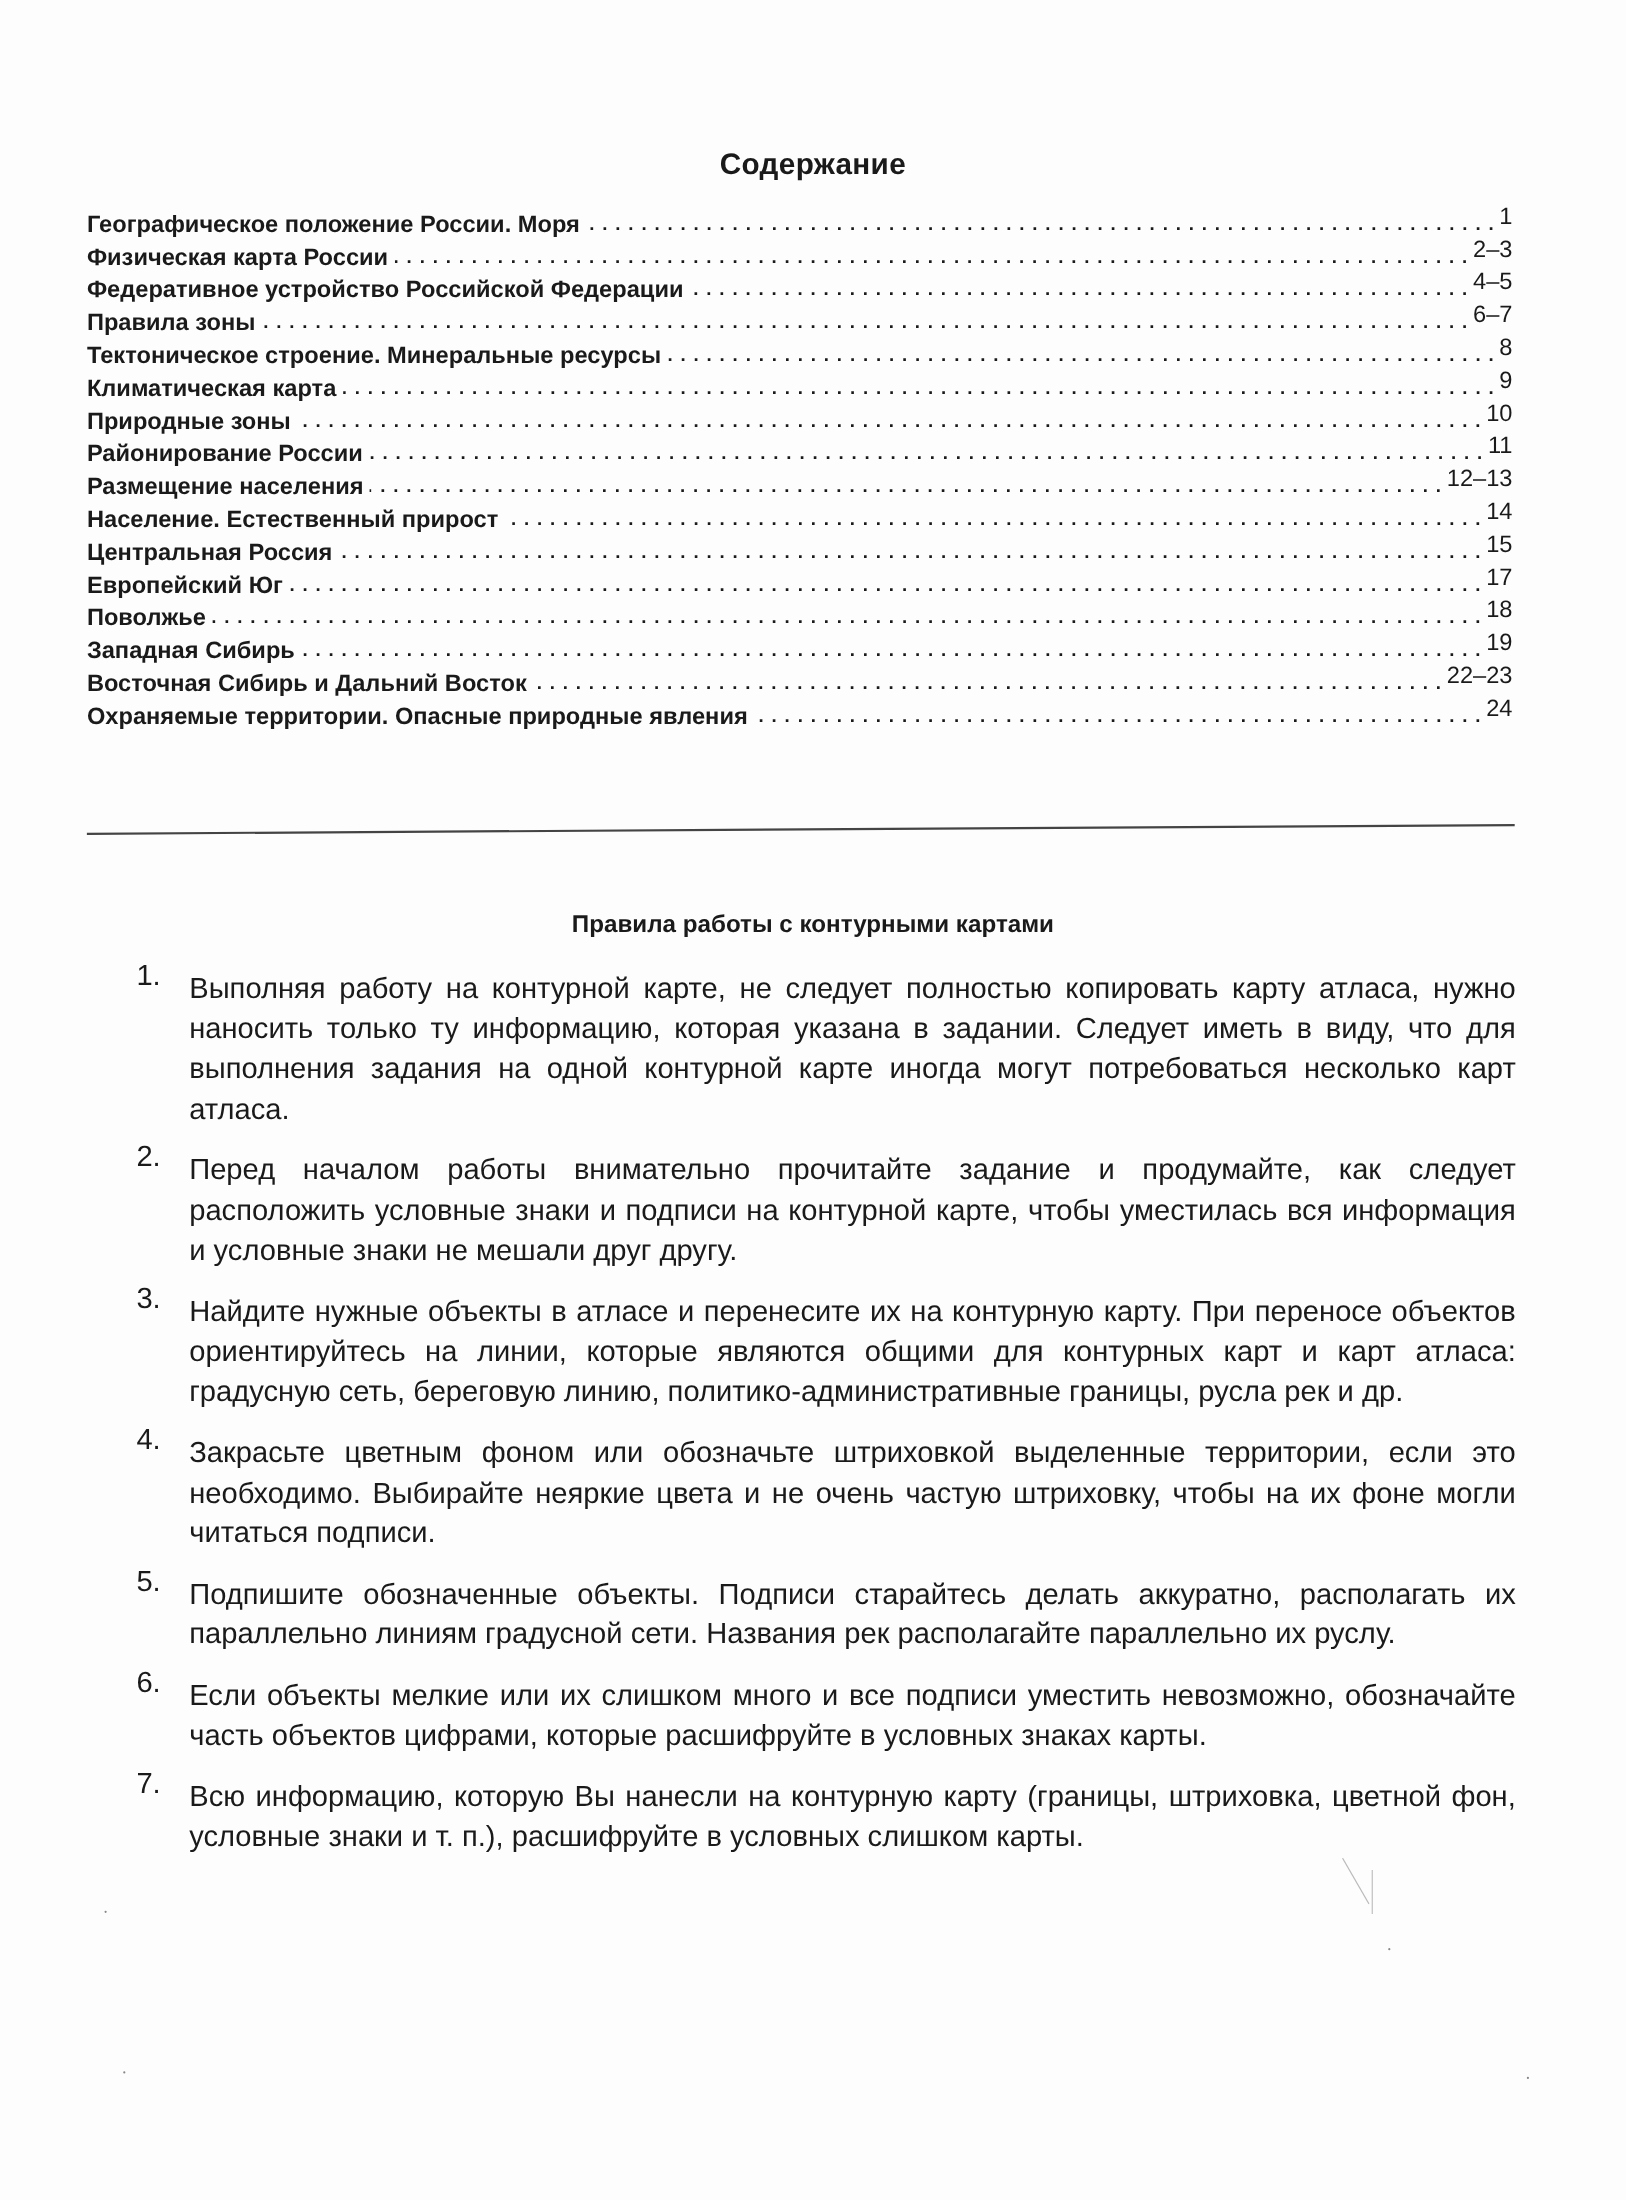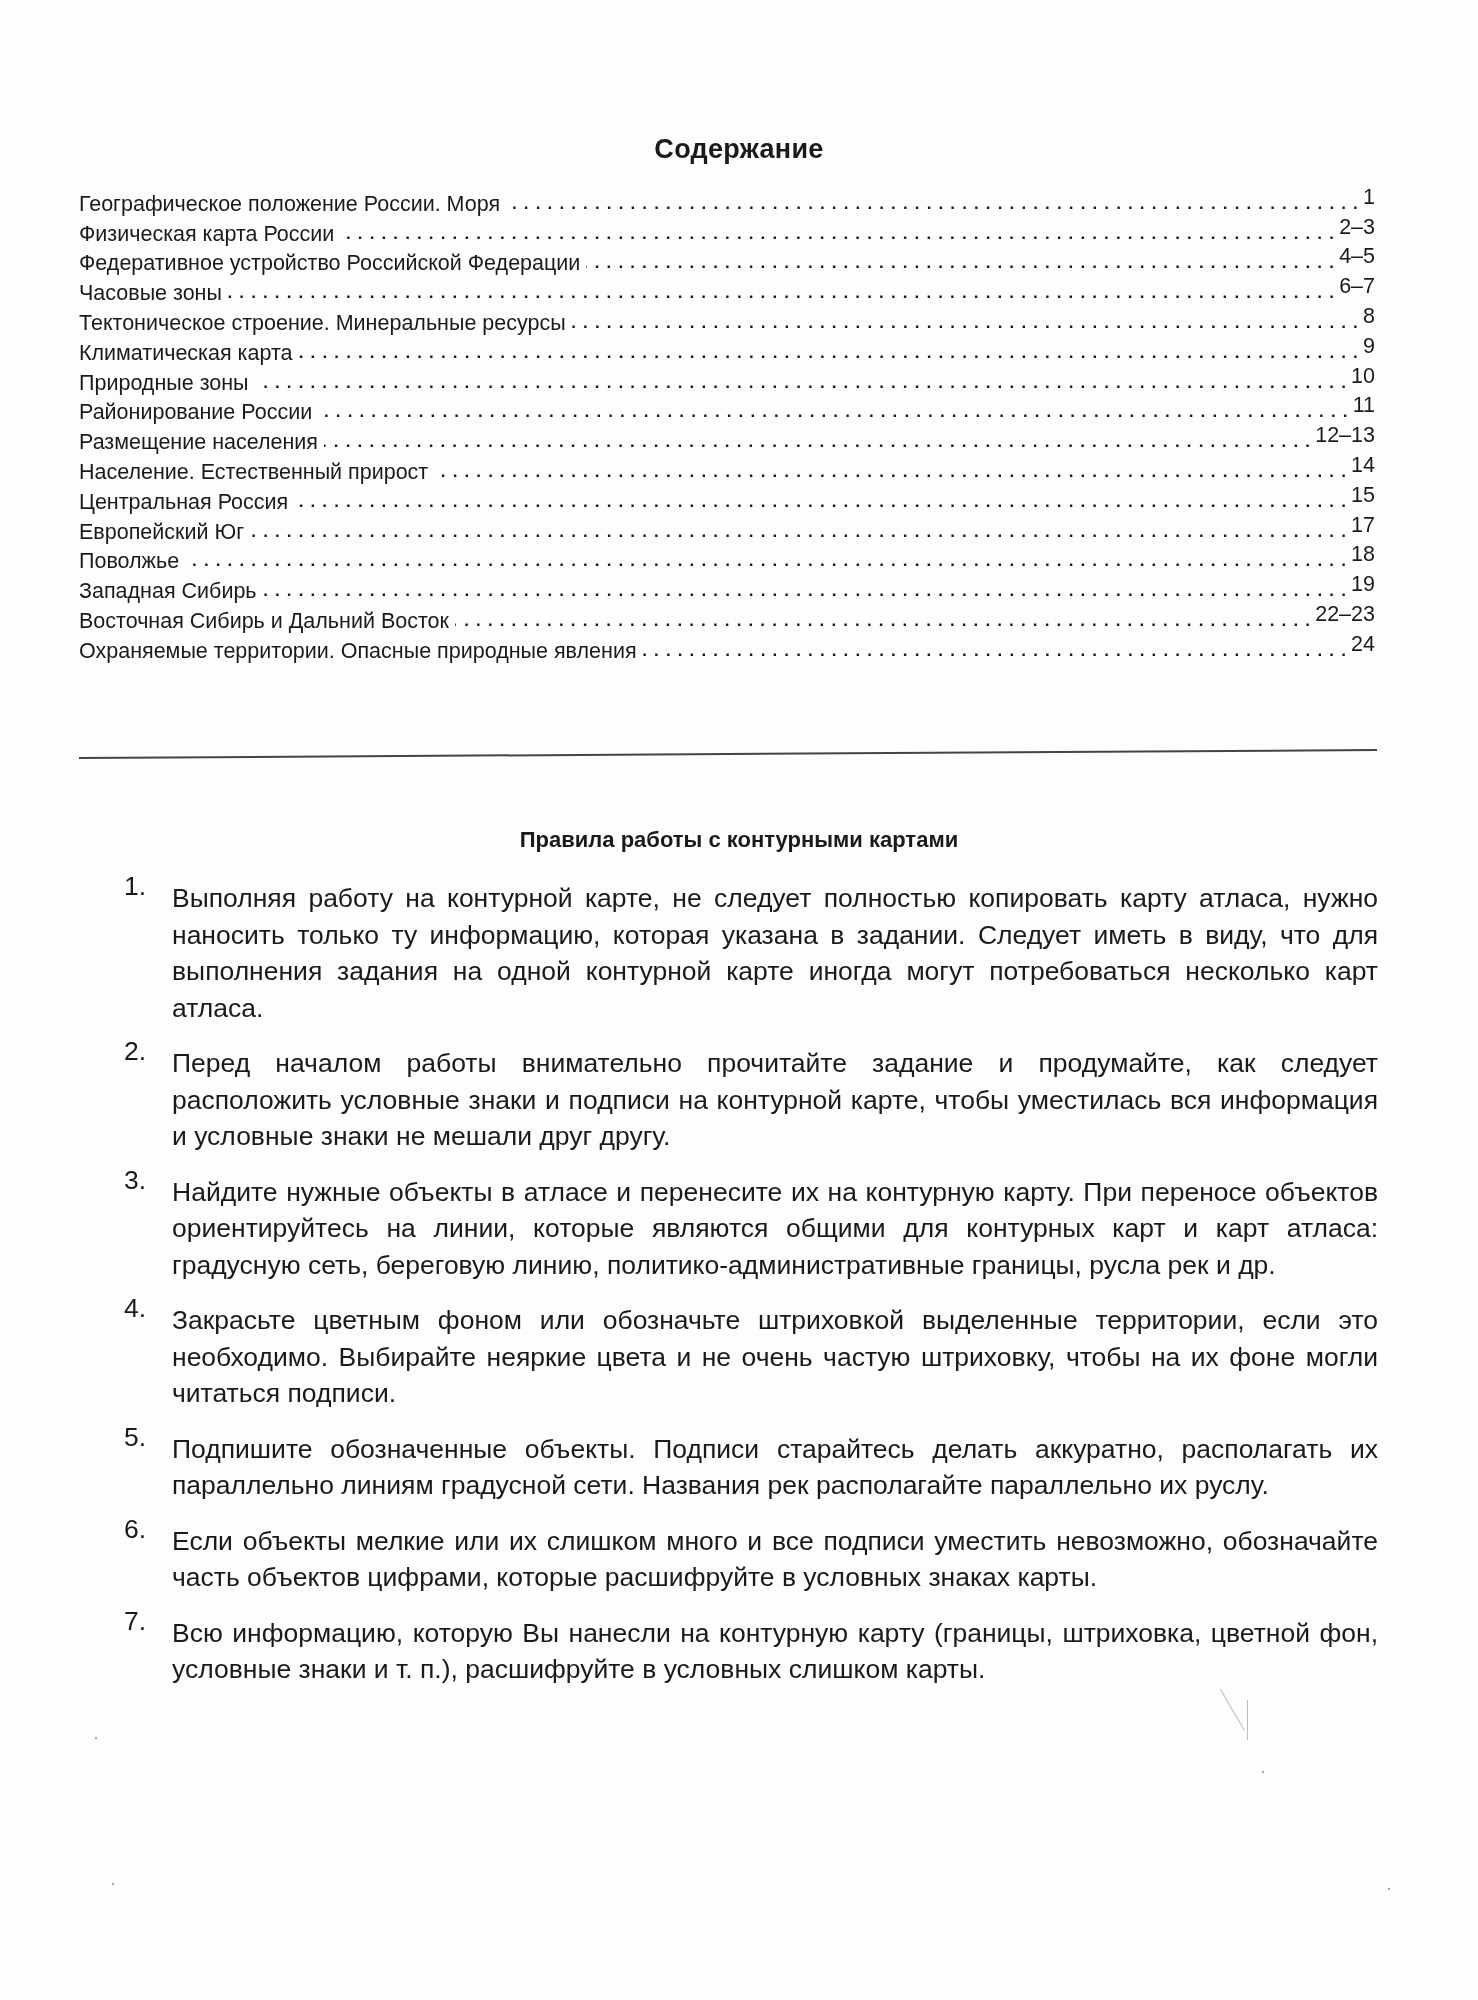--- a/index.html
+++ b/index.html
@@ -40,20 +40,21 @@
     display: flex;
     align-items: flex-end;
     height: 29.8px;
     font-size: 21.5px;
     line-height: 24px;
     white-space: nowrap;
   }
   .toc-label {
     flex: 0 0 auto;
     padding-right: 6px;
+    font-weight: bold;
   }
   .toc-dots {
     flex: 1 1 auto;
     overflow: hidden;
     height: 24px;
     position: relative;
     top: 0px;
   }
   .toc-dots::before {
     content: ". . . . . . . . . . . . . . . . . . . . . . . . . . . . . . . . . . . . . . . . . . . . . . . . . . . . . . . . . . . . . . . . . . . . . . . . . . . . . . . . . . . . . . . . . . . . . . . . . . . . . . . . . . . . . . . . . . . . . . . . . . . . . . . . . . . .";
@@ -145,21 +146,21 @@
         <span class="toc-label">Физическая карта России</span>
         <span class="toc-dots"></span>
         <span class="toc-page">2–3</span>
       </div>
     <div class="toc-row">
         <span class="toc-label">Федеративное устройство Российской Федерации</span>
         <span class="toc-dots"></span>
         <span class="toc-page">4–5</span>
       </div>
     <div class="toc-row">
-        <span class="toc-label">Часовые зоны</span>
+        <span class="toc-label">Правила зоны</span>
         <span class="toc-dots"></span>
         <span class="toc-page">6–7</span>
       </div>
     <div class="toc-row">
         <span class="toc-label">Тектоническое строение. Минеральные ресурсы</span>
         <span class="toc-dots"></span>
         <span class="toc-page">8</span>
       </div>
     <div class="toc-row">
         <span class="toc-label">Климатическая карта</span>

